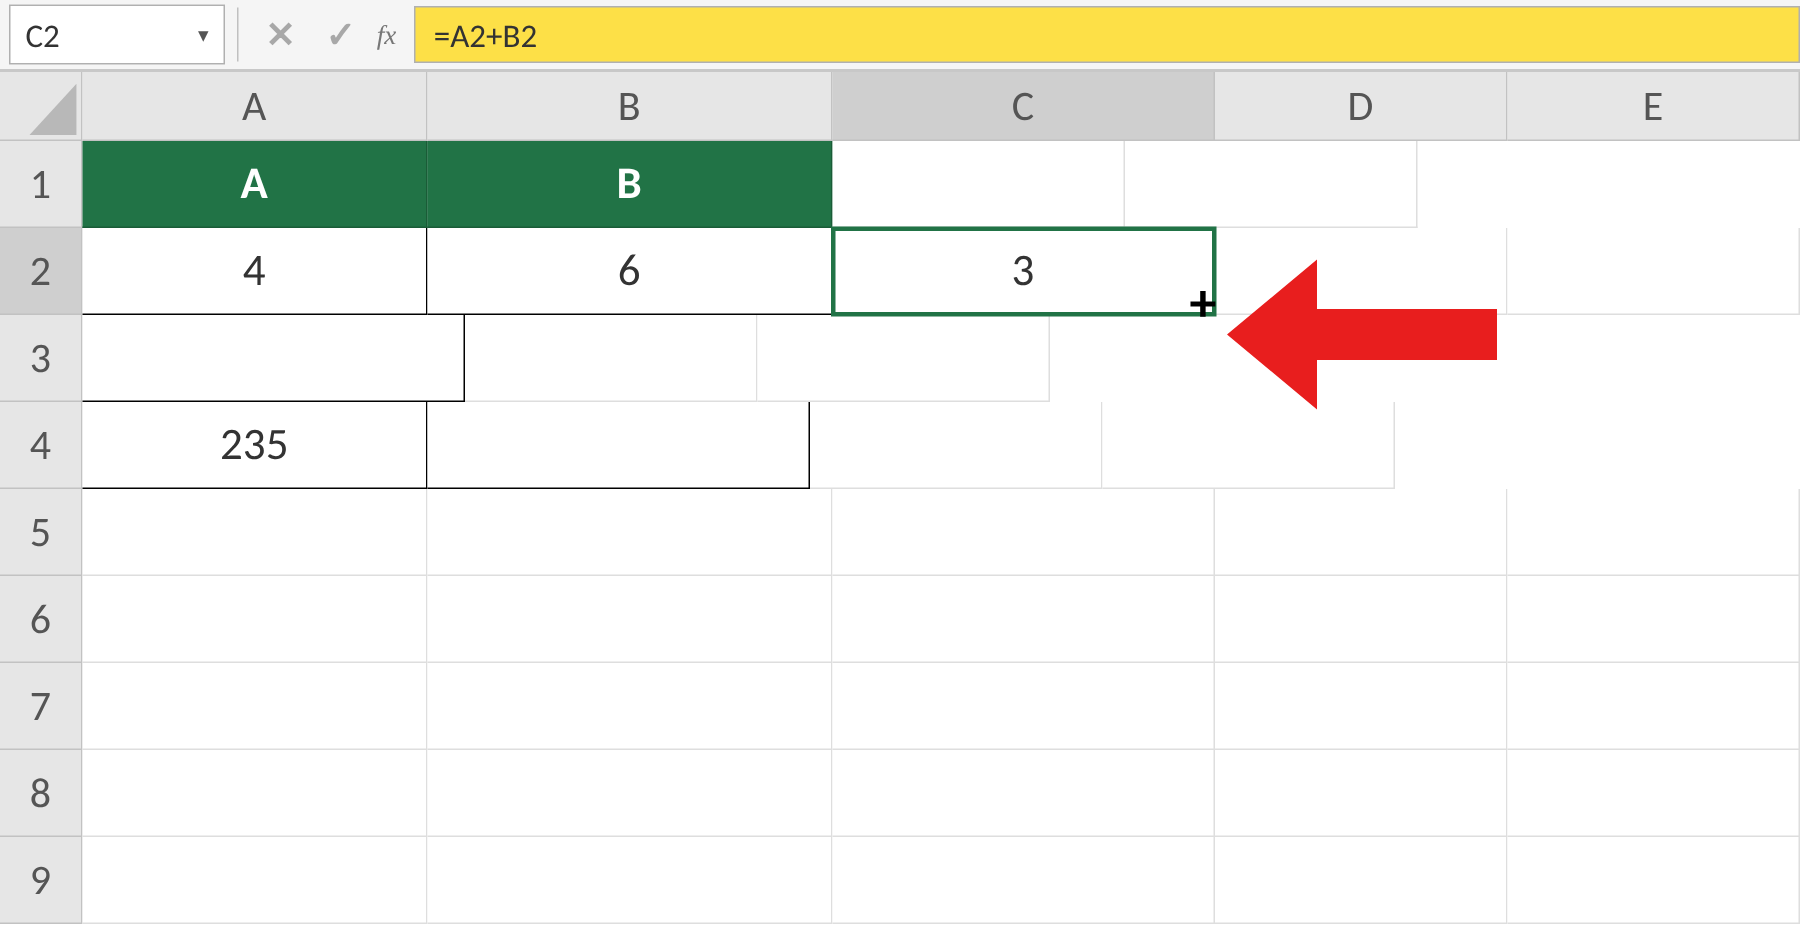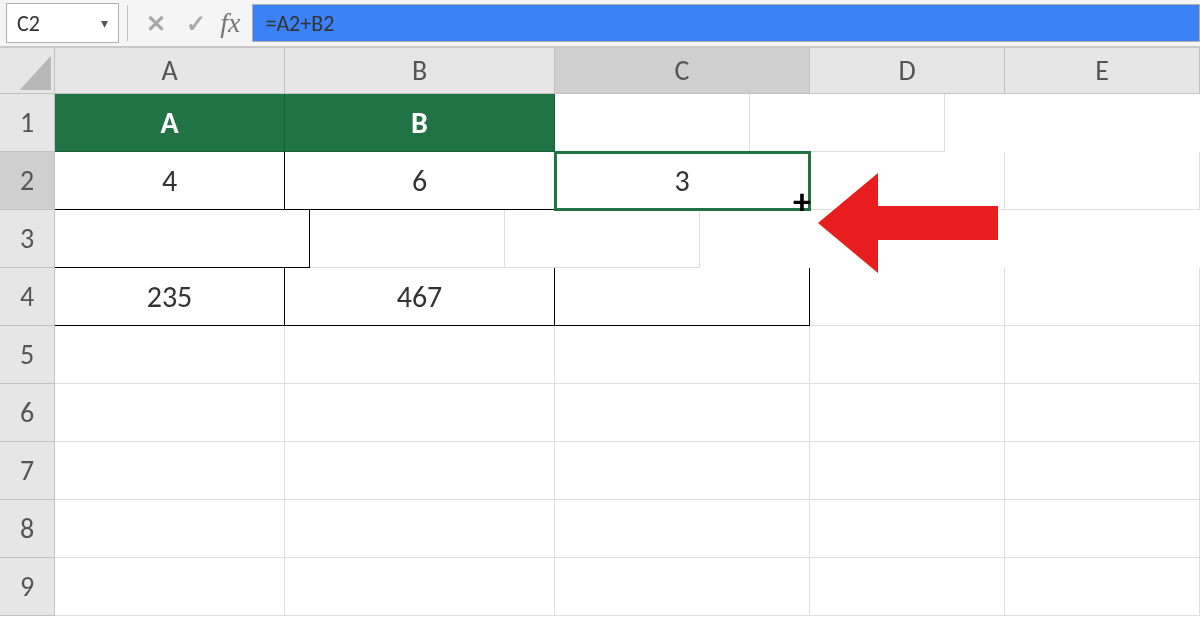--- a/index.html
+++ b/index.html
@@ -14,21 +14,21 @@
 
     
     .formula-bar {
       display: flex;
       align-items: center;
       height: 48px;
       background: #f5f5f5;
       border-bottom: 2px solid #c8c8c8;
     }
     .name-box {
-      width: 113px;
+      width: 144px;
       height: 40px;
       margin-left: 6px;
       background: #fff;
       border: 1px solid #b0b0b0;
       display: flex;
       align-items: center;
       justify-content: space-between;
       padding: 0 10px;
       font-size: 22px;
       color: #333;
@@ -44,29 +44,29 @@
       margin: 0 8px;
     }
     .fb-icon {
       color: #a8a8a8;
       font-size: 24px;
       padding: 0 10px;
       font-weight: bold;
     }
     .fx-label {
       color: #777;
-      font-size: 28px;
+      font-size: 18px;
       font-style: italic;
       padding: 0 12px 0 4px;
       font-family: 'Times New Roman', serif;
     }
     .formula-input {
       flex: 1;
       height: 38px;
-      background: #3b82f6;
+      background: #fde047;
       border: 1px solid #b0b0b0;
       padding: 0 12px;
       font-size: 22px;
       color: #333;
       display: flex;
       align-items: center;
     }
 
     
     .sheet {
@@ -298,23 +298,20 @@
           <span></span>
         </div>
       <div class="cell colD"></div>
       <div class="cell colE"></div>
     </div>
 
     <div class="row">
       <div class="cell data-cell colA">
           <span>235</span>
         </div>
-      <div class="cell data-cell colB">
-          <span>467</span>
-        </div>
       <div class="cell data-cell colC">
           <span></span>
         </div>
       <div class="cell colD"></div>
       <div class="cell colE"></div>
     </div>
 
     <div class="row">
       <div class="cell colA"></div>
       <div class="cell colB"></div>

